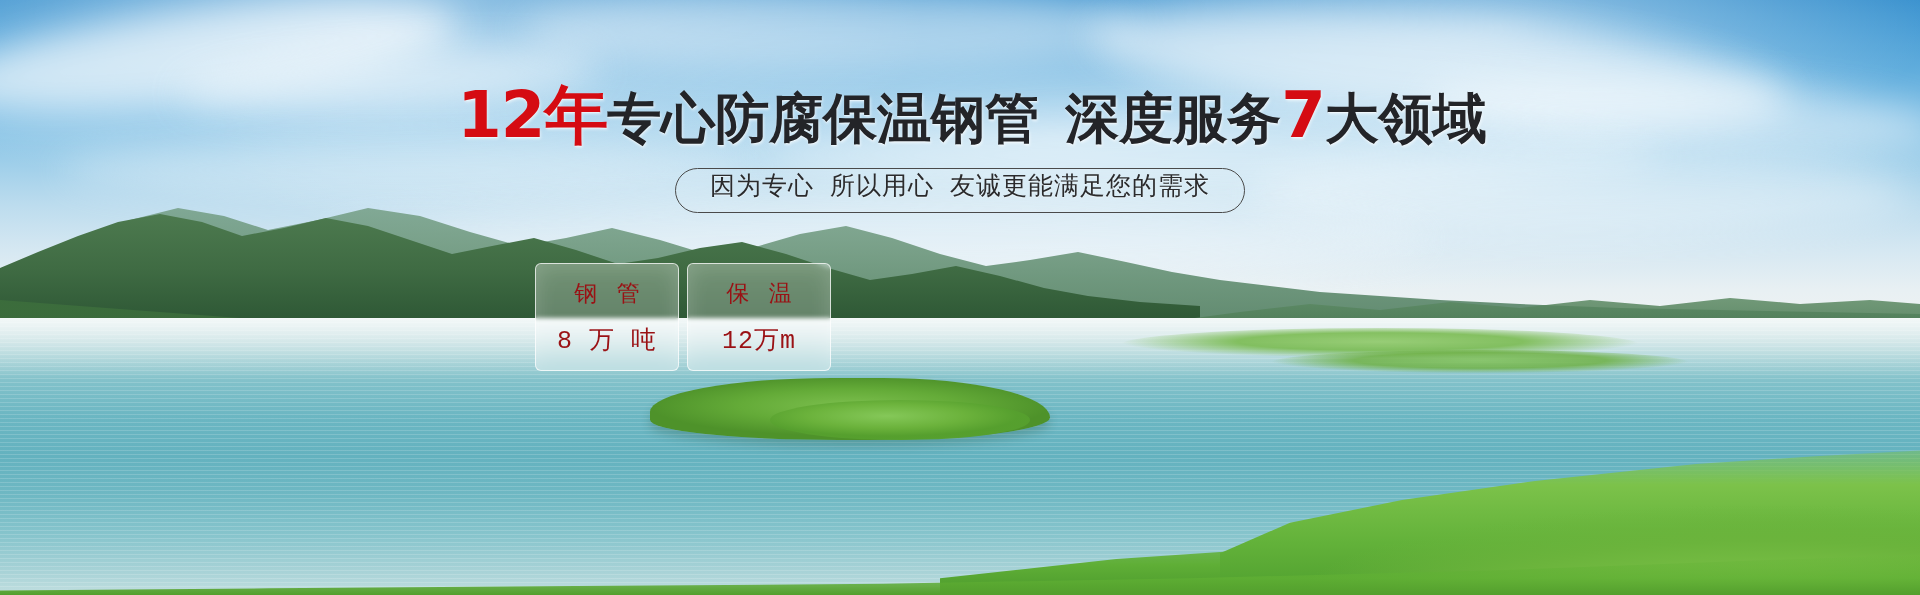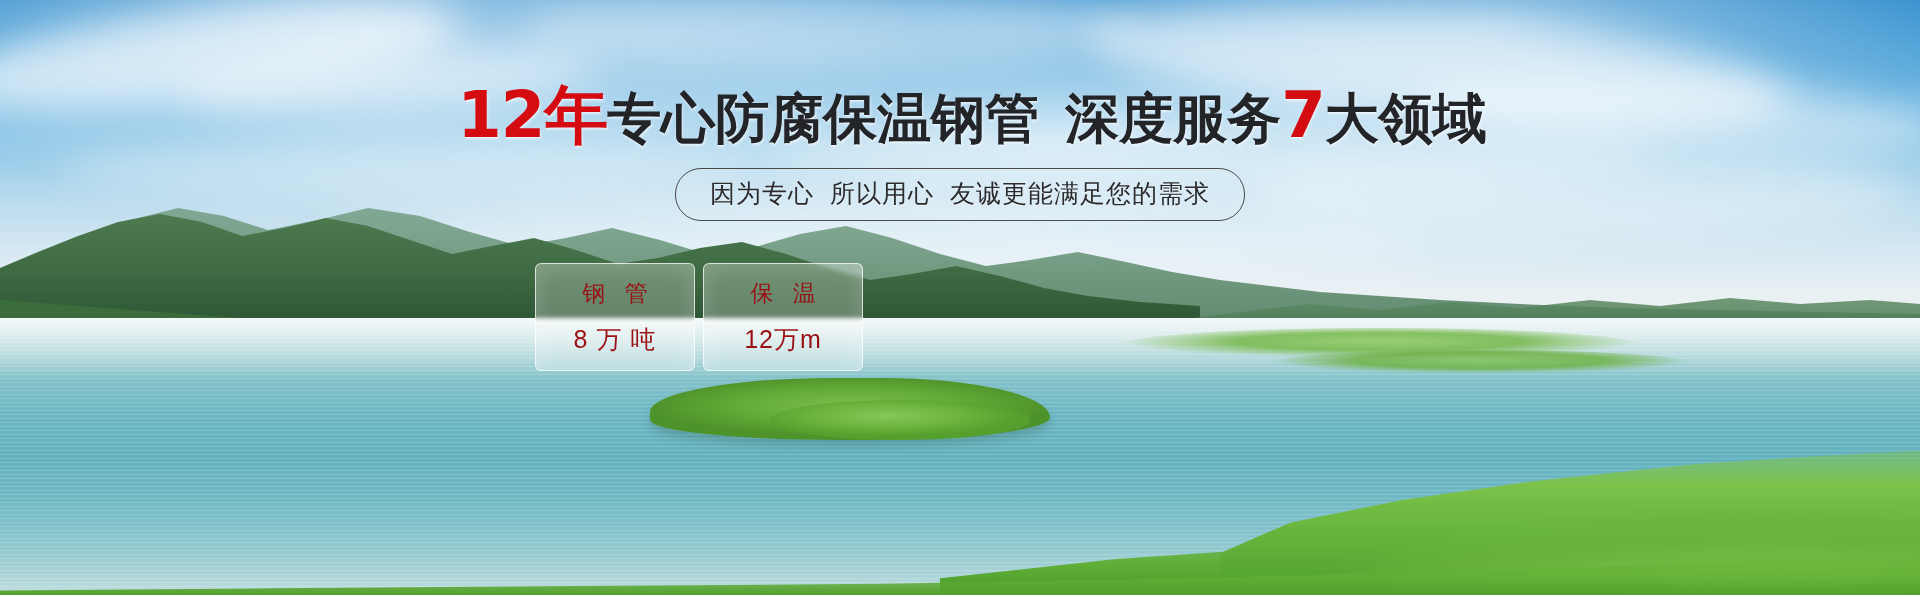--- a/index.html
+++ b/index.html
@@ -154,38 +154,38 @@
   .hl-dark { color:#232428; }
   .hl-gap { display:inline-block; width:26px; }
 
   .subtitle-wrap {
     position:absolute; left:0; top:168px; width:1920px;
     display:flex; justify-content:center;
   }
   .subtitle {
     border:1px solid #4a4a4a;
     border-radius:26px;
-    padding:8px 34px 10px;
+    padding:0 34px 10px;
     font-size:25px;
     color:#2b2b2d;
     letter-spacing:1px;
     white-space:nowrap;
     background:rgba(255,255,255,0.06);
     font-family:"DejaVu Sans","Liberation Sans",sans-serif;
     text-shadow:0 1px 1px rgba(255,255,255,.5);
   }
   .subtitle .sp { display:inline-block; width:16px; }
 
   
   .cards {
     position:absolute; left:535px; top:263px;
     display:flex; gap:8px;
   }
   .card {
-    width:160px; height:108px;
+    width:144px; height:108px;
     border:1px solid rgba(255,255,255,0.75);
     border-radius:6px;
     background:rgba(255,255,255,0.26);
     backdrop-filter:blur(2px);
     display:flex; flex-direction:column;
     align-items:center; justify-content:center;
     gap:14px;
     box-shadow:inset 0 0 22px rgba(255,255,255,0.18);
   }
   .card-label {
@@ -193,21 +193,21 @@
     color:#9a1114;
     letter-spacing:6px;
     text-indent:6px;
     font-family:"DejaVu Sans","Liberation Sans",sans-serif;
     white-space:nowrap;
   }
   .card-value {
     font-size:25px;
     color:#9a1114;
     letter-spacing:1px;
-    font-family:Liberation Sans, sans-serif;
+    font-family:Liberation Mono, monospace;
     white-space:nowrap;
   }
   .card-value sup { font-size:15px; vertical-align:super; }
 </style>
 </head>
 <body>
 
 <div class="banner">
 
   <div class="sky">

